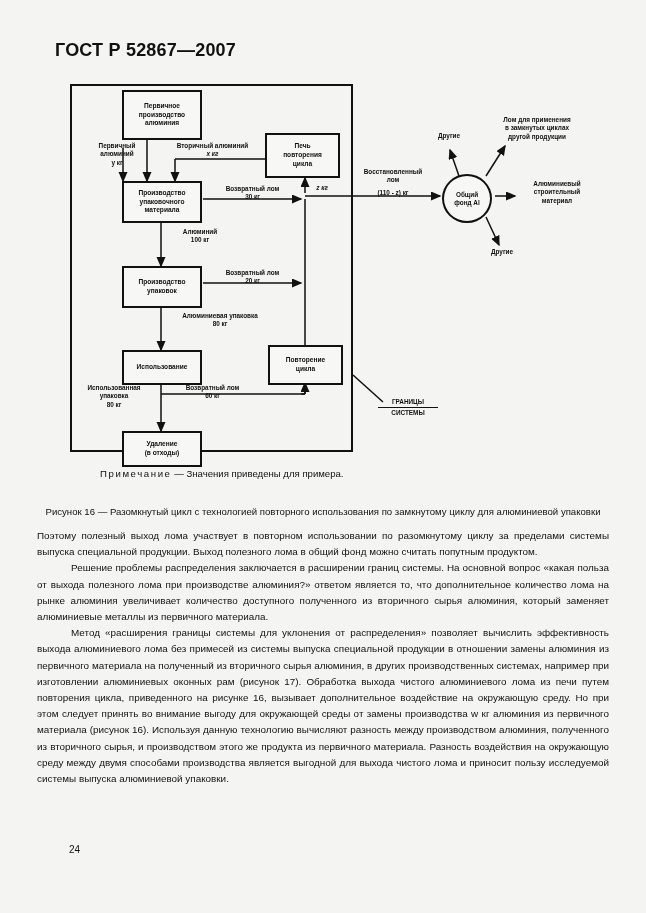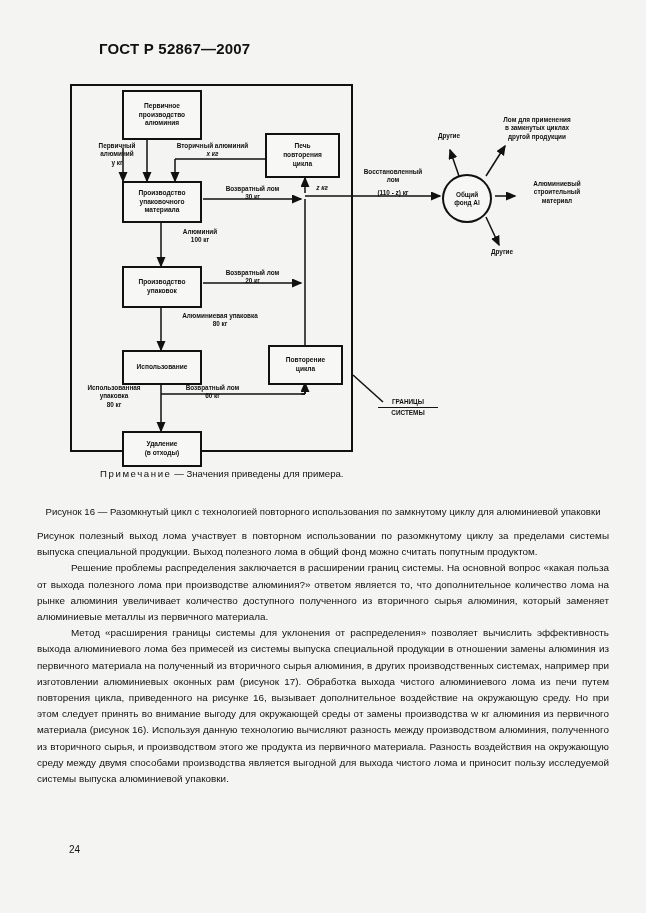--- a/index.html
+++ b/index.html
@@ -9,23 +9,22 @@
     font-family:"Liberation Sans", sans-serif;
     color:#111;
     position:relative;
     overflow:hidden;
   }
   .page{position:absolute;inset:0;}
 
   
   .doc-header{
     position:absolute;left:55px;top:40px;
-    font-size:15px;font-weight:bold;letter-spacing:.2px;
+    font-size:18px;font-weight:bold;letter-spacing:.2px;
     white-space:nowrap;
-    margin-left:44px;
   }
 
   
   .figure{position:absolute;left:65px;top:80px;width:560px;height:380px;}
   .sys-border{
     position:absolute;left:5px;top:4px;width:283px;height:368px;
     border:2px solid #111;background:#f4f4f2;box-sizing:border-box;
   }
   .nodebox{
     position:absolute;border:2px solid #111;background:#f7f7f5;
@@ -253,20 +252,20 @@
 
   </div>
 
   <div class="note">
     <span class="sp">Примечание</span><span> — Значения приведены для примера.</span>
   </div>
 
   <div class="figcap">Рисунок  16 —  Разомкнутый цикл с технологией повторного использования по замкнутому циклу для  алюминиевой  упаковки</div>
 
   <div class="body">
-    <p>Рисунок полезный выход лома участвует в повторном  использовании  по  разомкнутому циклу за пределами  системы  выпуска  специальной  продукции.  Выход  полезного  лома  в  общий  фонд  можно  считать попутным продуктом.</p>
+    <p>Поэтому полезный выход лома участвует в повторном  использовании  по  разомкнутому циклу за пределами  системы  выпуска  специальной  продукции.  Выход  полезного  лома  в  общий  фонд  можно  считать попутным продуктом.</p>
     <p class="ind">Решение  проблемы  распределения  заключается в расширении  границ  системы. На основной вопрос  «какая польза от выхода полезного лома при производстве алюминия?» ответом является то, что дополнительное количество  лома на рынке алюминия увеличивает  количество  доступного  полученного  из   вторичного  сырья  алюминия,  который   заменяет   алюминиевые  металлы   из    первичного материала.</p>
     <p class="ind">Метод  «расширения  границы  системы для уклонения от распределения» позволяет вычислить эффективность  выхода  алюминиевого  лома без примесей  из  системы  выпуска  специальной продукции в отношении замены алюминия из первичного материала на полученный из вторичного сырья  алюминия,  в  других  производственных  системах,  например  при  изготовлении  алюминиевых  оконных  рам   (рисунок 17).  Обработка выхода чистого алюминиевого лома  из  печи путем повторения  цикла, приведенного  на  рисунке  16,  вызывает  дополнительное  воздействие  на  окружающую  среду.  Но при этом следует принять  во  внимание  выгоду  для  окружающей  среды  от  замены  производства  w  кг алюминия из первичного материала (рисунок 16). Используя данную технологию вычисляют разность между  производством  алюминия, полученного  из вторичного сырья,  и  производством  этого же  продукта из первичного материала.  Разность  воздействия  на  окружающую  среду между двумя  способами производства является выгодной для  выхода чистого лома и приносит  пользу исследуемой системы  выпуска алюминиевой  упаковки.</p>
   </div>
 
   <div class="pageno">24</div>
 
 </div>
 
 </body></html>

